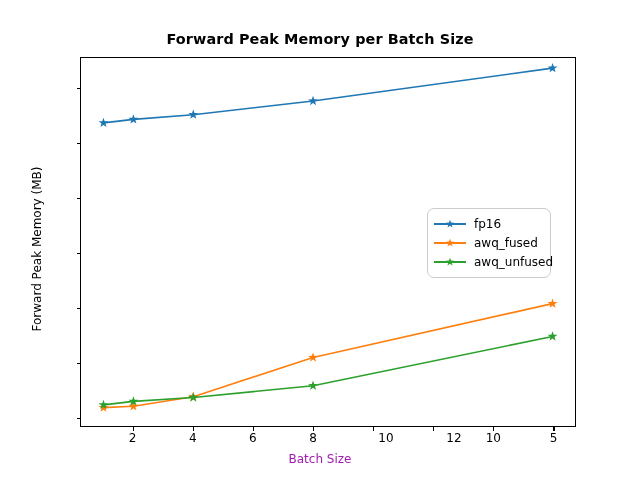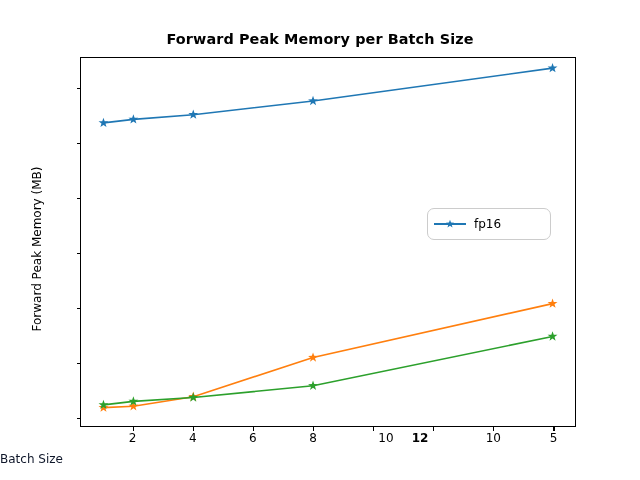--- a/index.html
+++ b/index.html
@@ -18,22 +18,22 @@
 
   #data-svg{position:absolute;left:0;top:0;width:100%;height:100%;overflow:visible;}
   .ytick-mark{position:absolute; left:76.5px; width:3.5px; height:1.1px; background:#000;}
   .xtick-label{
     position:absolute; top:431px; text-align:center; width:60px;
     font-size:12px; color:#000000; transform:translateX(-50%);
   }
   .xtick-mark{position:absolute; top:427px; width:1.1px; height:3.5px; background:#000;}
 
   #xlabel{
-    position:absolute; left:0; top:452px; width:640px; 
-    font-size:12px; color:#0f172a;
+    position:absolute; left:0; top:452px; width:640px; text-align:center;
+    font-size:12px; color:#a21caf;
   }
   #ylabel{
     position:absolute; left:-93px; top:242px; width:260px; text-align:center;
     font-size:12px; color:#000000; transform:rotate(-90deg);
     transform-origin:center center;
   }
 
   #legend{
     position:absolute; left:427px; top:208px; width:124px;
     background:#ffffff; border:0.8px solid #cccccc; border-radius:7px;
@@ -52,21 +52,21 @@
 
   <div id="plot-title">Forward Peak Memory per Batch Size</div>
 
   <div id="ytick-labels"></div>
   <div id="xtick-labels">
       <div class="xtick-label" style="left: 132.606px;">2</div>
       <div class="xtick-label" style="left: 192.727px;">4</div>
       <div class="xtick-label" style="left: 252.848px;">6</div>
       <div class="xtick-label" style="left: 312.97px;">8</div>
       <div class="xtick-label" style="left: 386px;">10</div>
-      <div class="xtick-label" style="left: 420px; font-weight: bold;">12</div>
+      <div class="xtick-label" style="left: 454px;">12</div>
       <div class="xtick-label" style="left: 493.333px;">10</div>
       <div class="xtick-label" style="left: 553.455px;">5</div>
     </div>
   <div id="tick-marks">
       <div class="ytick-mark" style="top: 418.19px;"></div>
       <div class="ytick-mark" style="top: 363.131px;"></div>
       <div class="ytick-mark" style="top: 308.071px;"></div>
       <div class="ytick-mark" style="top: 253.012px;"></div>
       <div class="ytick-mark" style="top: 197.952px;"></div>
       <div class="ytick-mark" style="top: 142.893px;"></div>
@@ -116,15 +116,33 @@
   <div id="legend">
       <div class="legend-row">
         <span class="legend-swatch">
           <span class="legend-line" style="background: rgb(31, 119, 180);"></span>
           <svg class="legend-star" viewBox="0 0 12 12">
             <path d="M6.00,0.80L7.22,4.32L10.95,4.39L7.98,6.64L9.06,10.21L6.00,8.08L2.94,10.21L4.02,6.64L1.05,4.39L4.78,4.32Z" fill="#1f77b4"></path>
           </svg>
         </span>
         <span class="legend-text">fp16</span>
       </div>
+      <div class="legend-row">
+        <span class="legend-swatch">
+          <span class="legend-line" style="background: rgb(255, 127, 14);"></span>
+          <svg class="legend-star" viewBox="0 0 12 12">
+            <path d="M6.00,0.80L7.22,4.32L10.95,4.39L7.98,6.64L9.06,10.21L6.00,8.08L2.94,10.21L4.02,6.64L1.05,4.39L4.78,4.32Z" fill="#ff7f0e"></path>
+          </svg>
+        </span>
+        <span class="legend-text">awq_fused</span>
+      </div>
+      <div class="legend-row">
+        <span class="legend-swatch">
+          <span class="legend-line" style="background: rgb(44, 160, 44);"></span>
+          <svg class="legend-star" viewBox="0 0 12 12">
+            <path d="M6.00,0.80L7.22,4.32L10.95,4.39L7.98,6.64L9.06,10.21L6.00,8.08L2.94,10.21L4.02,6.64L1.05,4.39L4.78,4.32Z" fill="#2ca02c"></path>
+          </svg>
+        </span>
+        <span class="legend-text">awq_unfused</span>
+      </div>
     </div>
 
 </div>
 
 </body></html>

